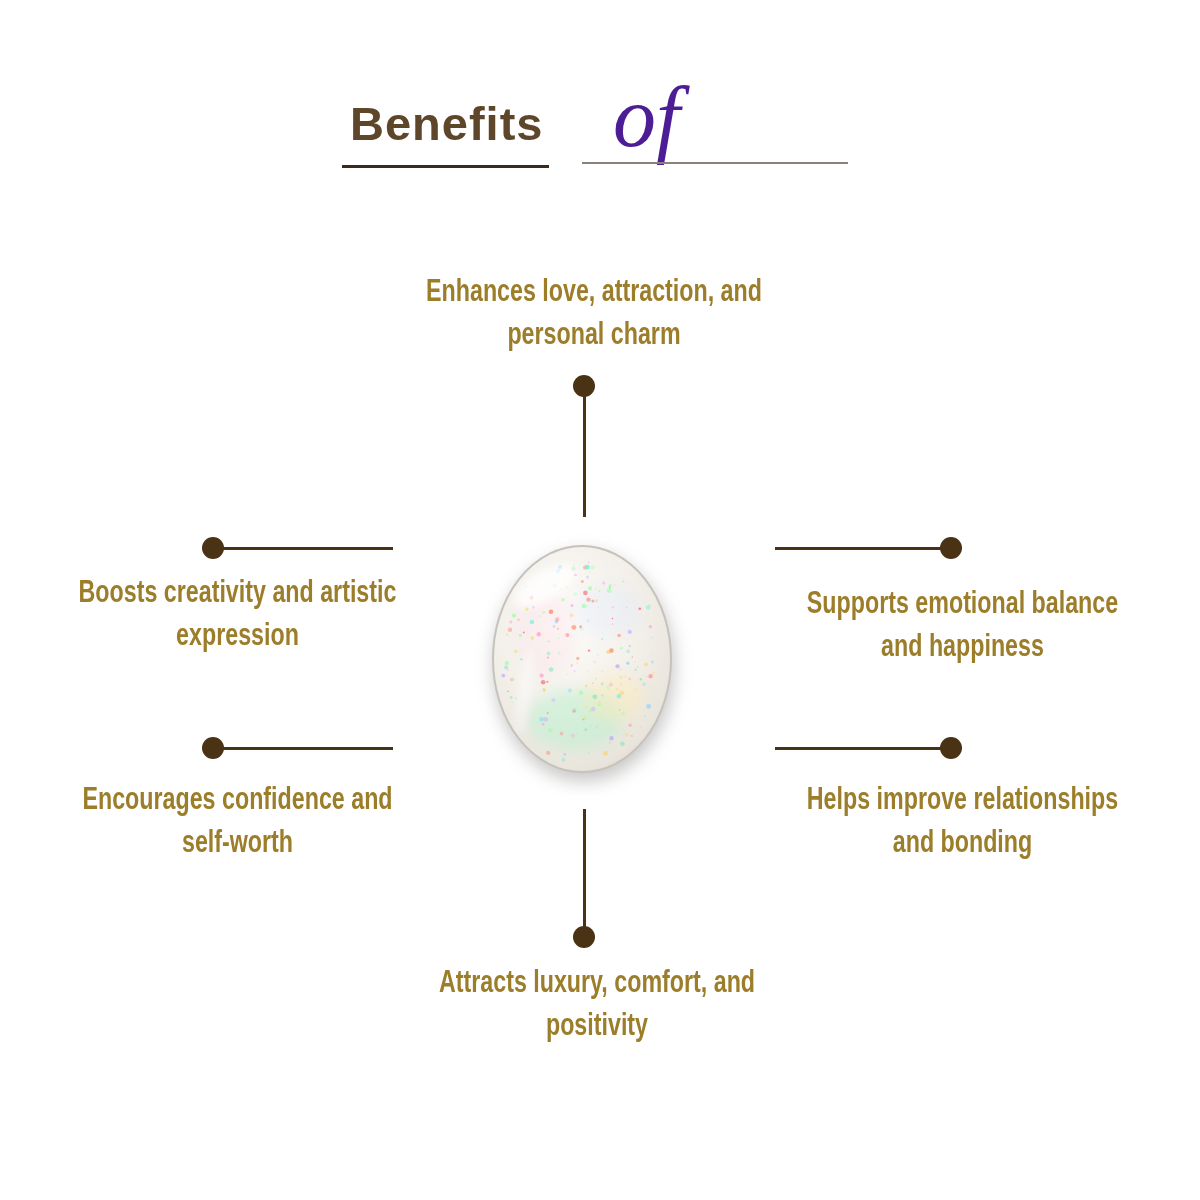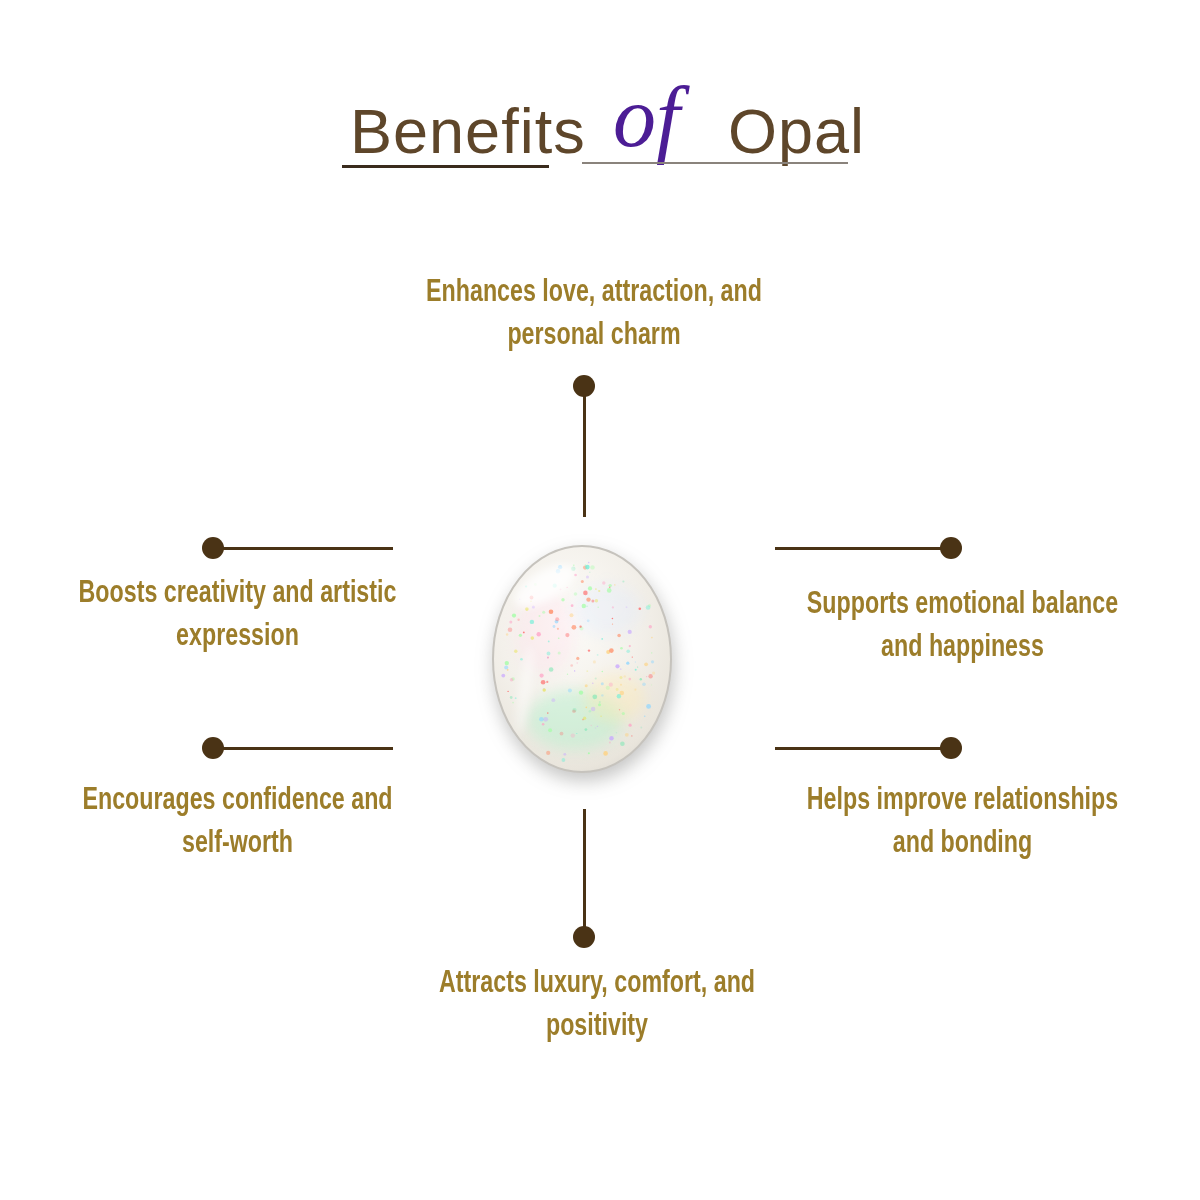--- a/index.html
+++ b/index.html
@@ -5,21 +5,21 @@
   html,body{margin:0;padding:0;background:#ffffff;}
   .canvas{
     position:relative;
     width:1200px;height:1200px;
     background:#ffffff;
     overflow:hidden;
     font-family:"Liberation Sans", sans-serif;
   }
   
   .title-word{position:absolute;line-height:1;color:#5e462a;white-space:nowrap;}
-  .title-main{font-family:"Liberation Sans",sans-serif;font-weight:normal;font-size:63px;letter-spacing:1px;}
+  .title-main{font-family:"Liberation Sans",sans-serif;font-weight:bold;font-size:47px;letter-spacing:1px;}
   .title-script{font-family:"Liberation Serif",serif;font-style:italic;font-size:86px;font-weight:normal;color:#4c1d95;}
   .t-benefits{left:350px;top:100px;}
   .t-of{left:613px;top:74px;}
   .t-opal{left:728px;top:100px;}
   .underline{position:absolute;}
   .u-dark{left:342px;top:165px;width:207px;height:3px;background:#3a2b1d;}
   .u-gray{left:582px;top:162px;width:266px;height:2px;background:#8a837c;}
   
   .benefit{
     position:absolute;
@@ -59,21 +59,20 @@
     filter:drop-shadow(2px 8px 9px rgba(90,90,85,0.35));
   }
 </style>
 </head>
 <body>
 
 <div class="canvas">
 
   <div class="title-word title-main t-benefits">Benefits</div>
   <div class="title-word title-script t-of">of</div>
-  <div class="title-word title-main t-opal">Opal</div>
   <div class="underline u-dark"></div>
   <div class="underline u-gray"></div>
 
   <div class="benefit b-top">Enhances love, attraction, and
 personal charm</div>
   <div class="benefit b-left-top">Boosts creativity and artistic
 expression</div>
   <div class="benefit b-left-bottom">Encourages confidence and
 self-worth</div>
   <div class="benefit b-right-top">Supports emotional balance

